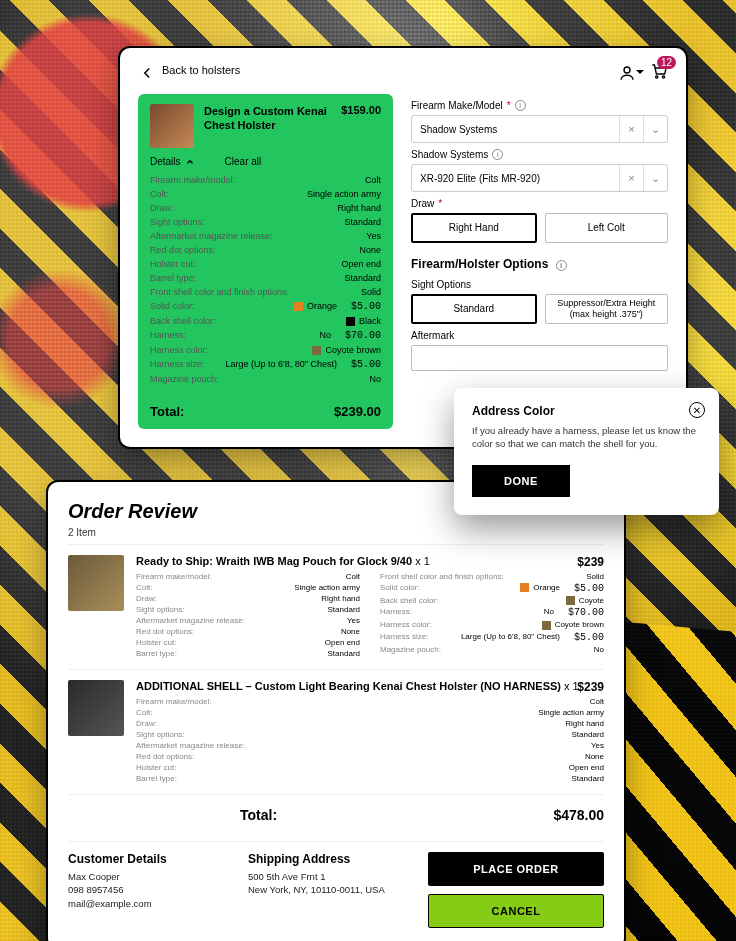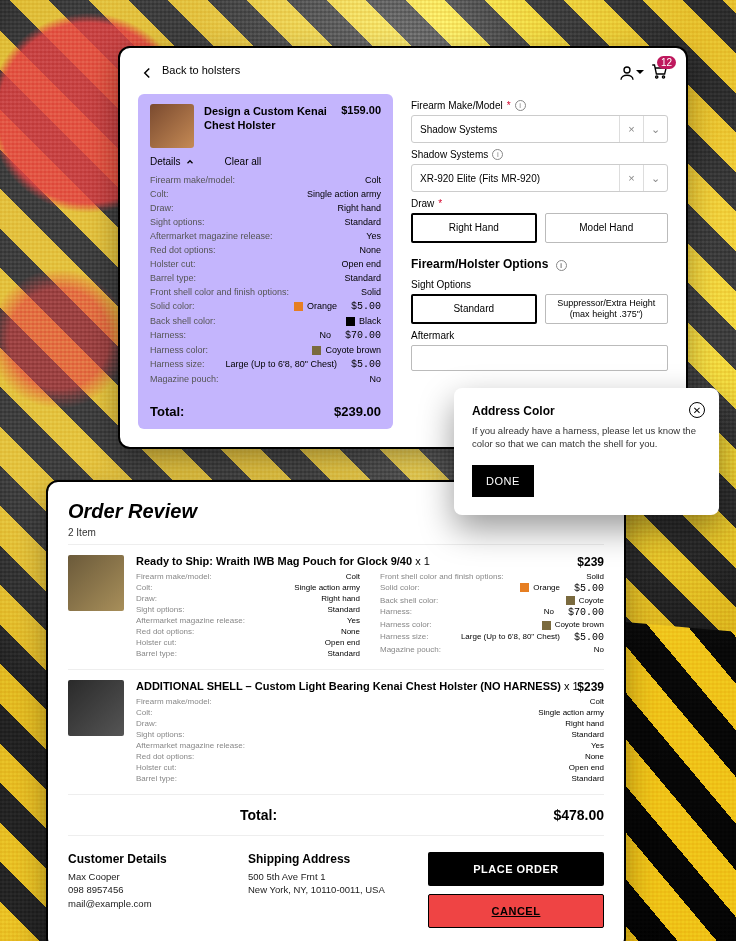--- a/index.html
+++ b/index.html
@@ -48,21 +48,21 @@
   .card1 { left: 118px; top: 46px; width: 570px; padding: 14px 18px 18px; }
   .topbar { display:flex; align-items:center; justify-content:space-between; margin-bottom:10px; }
   .back { display:flex; align-items:flex-start; gap:6px; font-size:11px; cursor:pointer; }
   .topicons { display:flex; align-items:center; gap:14px; }
   .icon { width:18px; height:18px; position:relative; }
   .chev-down::after{content:""; position:absolute; right:-8px; top:6px; border:4px solid transparent; border-top-color:#000;}
   .cart-wrap{position:relative;}
   .badge{position:absolute; top:-6px; right:-8px; background:#be185d; color:#fff; font-size:10px; padding:1px 4px; border-radius:8px;}
 
   .card1-body { display:flex; gap:18px; }
-  .left-pane { flex: 0 0 255px; background:#c4b5fd; border-radius:6px; padding:10px 12px; font-size:10px; }
+  .left-pane { flex: 0 0 255px; background:#22c55e; border-radius:6px; padding:10px 12px; font-size:10px; }
   .prod-head { display:flex; gap:10px; }
   .thumb { width:44px; height:44px; background:linear-gradient(135deg,#7a4a2f,#c58a55); border-radius:3px; }
   .prod-title { flex:1; font-weight:600; font-size:11px; line-height:1.3; }
   .prod-price { font-weight:600; font-size:11px; }
   .prod-links { display:flex; gap:30px; margin:8px 0 6px 0px; font-size:10px; }
   .prod-links span{display:flex; align-items:center; gap:4px;}
   .spec-row { display:flex; justify-content:space-between; padding:2px 0; font-size:9px; color:#222; }
   .spec-row .k{color:#555;}
   .spec-row .v{color:#000;}
   .spec-row .p{font-size:10px; color:#000;font-family:Liberation Mono, monospace;}
@@ -83,46 +83,46 @@
   .toggle-row{display:flex; gap:8px; margin-top:4px;}
   .toggle{flex:1; border:1px solid #bbb; height:30px; display:flex; align-items:center; justify-content:center; font-size:10px; border-radius:2px; cursor:pointer; text-align:center; line-height:1.2; padding:0 4px;}
   .toggle.sel{border:2px solid #000;}
   .toggle.sub{font-size:9px;}
 
   
   .popup { position:absolute; left:454px; top:388px; width:265px; background:#fff; border-radius:8px; padding:16px 18px 18px; box-shadow:0 14px 34px rgba(0,0,0,.4); z-index:5; }
   .popup h4{font-size:12px; font-weight:700; margin-bottom:6px;}
   .popup p{font-size:9.5px; color:#333; line-height:1.4;}
   .popup .close{position:absolute; top:14px; right:14px; width:16px; height:16px; border:1.5px solid #000; border-radius:50%; display:flex; align-items:center; justify-content:center; font-size:10px; cursor:pointer;}
-  .popup button{margin-top:14px; background:#000; color:#fff; border:none; padding:10px 14px; font-size:11px; font-weight:400; letter-spacing:.5px; cursor:pointer;}
+  .popup button{margin-top:14px; background:#000; color:#fff; border:none; padding:10px 32px; font-size:11px; font-weight:700; letter-spacing:.5px; cursor:pointer;}
 
   
   .card2 { left:46px; top:480px; width:580px; padding:18px 20px 20px; }
   .card2 h2{font-size:20px; font-weight:800; font-style:italic; margin-bottom:4px;}
   .count{font-size:10px; color:#333; margin-bottom:6px;}
   .order-item{display:flex; gap:12px; border-top:1px solid #eee; padding:10px 0; position:relative;}
   .oi-thumb{width:56px; height:56px; background:linear-gradient(135deg,#6b5a3a,#a88f5a); border-radius:2px; flex-shrink:0;}
   .oi-thumb.dark{background:linear-gradient(135deg,#2a2a2a,#555);}
   .oi-body{flex:1;}
   .oi-title{font-size:11px; font-weight:700;}
   .oi-price{position:absolute; right:0; top:10px; font-size:12px; font-weight:700;}
   .spec-grid{display:flex; gap:20px; margin-top:4px;}
   .spec-col{flex:1;}
   .spec-grid .spec-row{font-size:8px; padding:1px 0;}
   .spec-grid .spec-row .k{color:#888;}
   .order-total{display:flex; justify-content:space-between; font-weight:800; font-size:14px; padding:12px 0; border-top:1px solid #eee;}
 
-  .bottom{display:flex; border-top:1px solid #eee; padding-top:16px;}
+  .bottom{display:flex; margin-top:6px; border-top:1px solid #eee; padding-top:10px;}
   .bottom h4{font-size:12px; font-weight:700; margin-bottom:4px;}
   .bottom p{font-size:9.5px; color:#222; line-height:1.4;}
   .bottom .col{flex:1;}
   .bottom .actions{flex:0 0 176px; display:flex; flex-direction:column; gap:8px;}
   .btn{height:34px; display:flex; align-items:center; justify-content:center; font-size:11px; font-weight:600; letter-spacing:.5px; cursor:pointer; border-radius:2px;}
   .btn.primary{background:#000; color:#fff; border:none;}
-  .btn.secondary{background:#ef4444; color:#000; border:1px solid #000;text-decoration:underline;}
+  .btn.secondary{background:#84cc16; color:#000; border:1px solid #000;}
 </style>
 </head>
 <body>
 
 <div class="bg">
   <div class="diag"></div>
   <div class="cover"></div>
 </div>
 
 <div class="card card1">
@@ -295,21 +295,21 @@
           <div class="dd">⌄</div>
         </div>
       </div>
 
       <div class="lbl">
           <span>Draw</span>
           <span class="req">*</span>
         </div>
       <div class="toggle-row">
         <div class="toggle sel">Right Hand</div>
-        <div class="toggle">Model Hand</div>
+        <div class="toggle">Left Colt</div>
       </div>
 
       <div class="sec-title" style="margin-top:14px;">
         <span>Firearm/Holster Options</span>
         <span class="info-icon" style="margin-left:4px;">i</span>
       </div>
       <div class="lbl">Sight Options</div>
       <div class="toggle-row">
         <div class="toggle sel">Standard</div>
         <div class="toggle sub">Suppressor/Extra Height (max height .375")</div>

